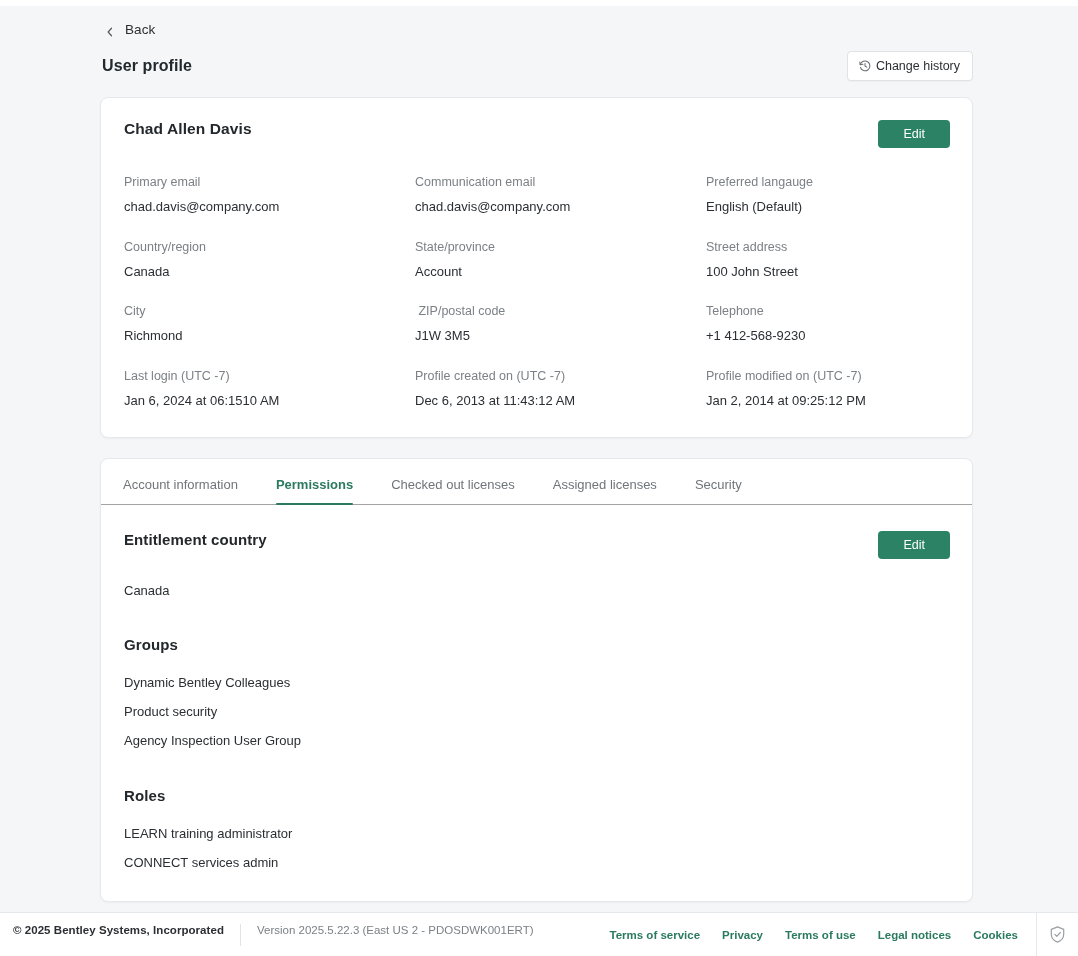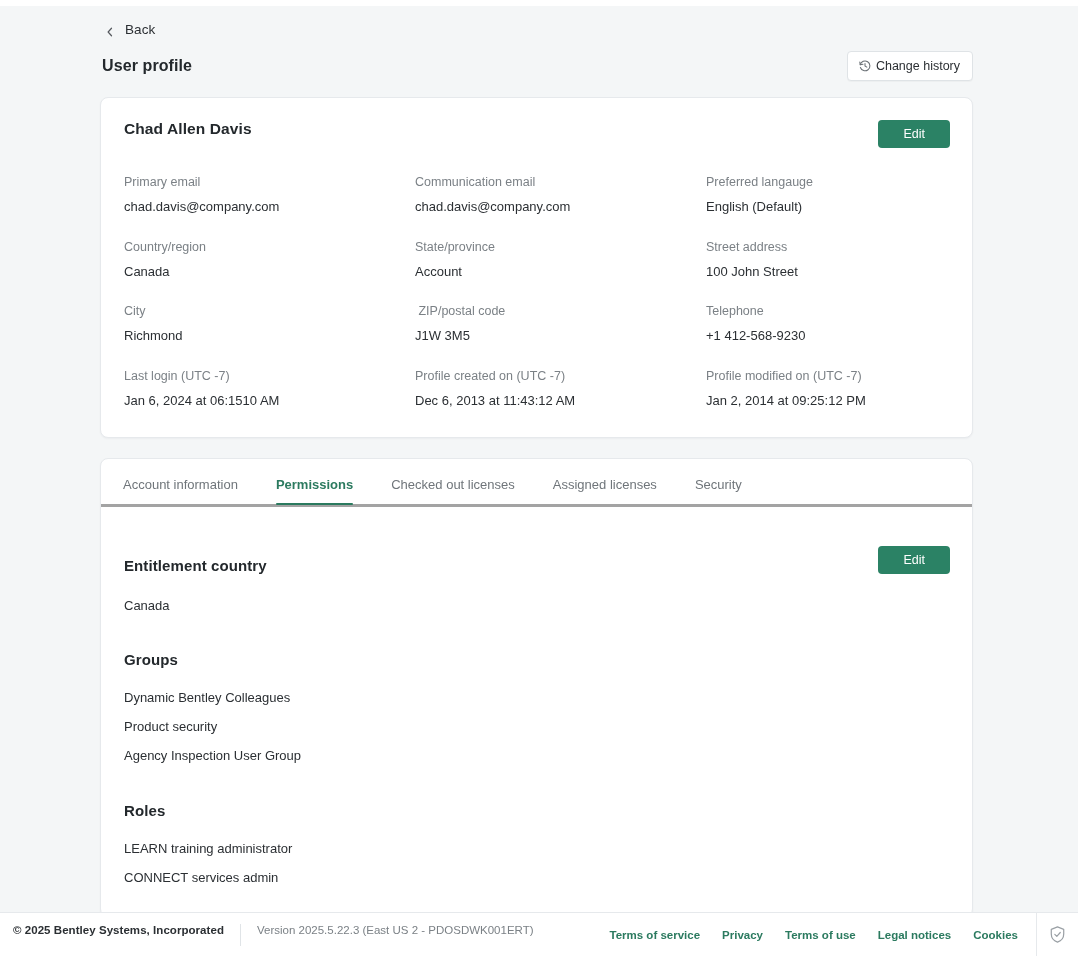--- a/index.html
+++ b/index.html
@@ -148,21 +148,21 @@
 
   
   .card-tabs {
     margin-top: 20px;
     padding: 0;
   }
   .tabbar {
     display: flex;
     align-items: center;
     gap: 0;
-    border-bottom: 3px solid #a3a3a3;
+    border-bottom: 1px solid #a3a3a3;
     padding: 0 22px;
   }
   .tab {
     position: relative;
     font-size: 13px;
     color: #6f757a;
     padding: 18px 0 12px 0;
     margin-right: 38px;
     cursor: pointer;
     white-space: nowrap;
@@ -178,23 +178,22 @@
     left: 0; right: 0; bottom: -1px;
     height: 2px;
     background: #2b7a5f;
     border-radius: 2px;
   }
   .tabpanel {
     padding: 26px 22px 30px 22px;
   }
   .panel-head {
     display: flex;
-    align-items: flex-end;
+    align-items: flex-start;
     justify-content: space-between;
-    margin-top: 13px;
   }
   .section-title {
     font-size: 15px;
     font-weight: 700;
     color: #23282c;
     letter-spacing: .1px;
     padding-left: 1px;
   }
   .section-title.spaced { margin-top: 38px; }
   .plain-value {

